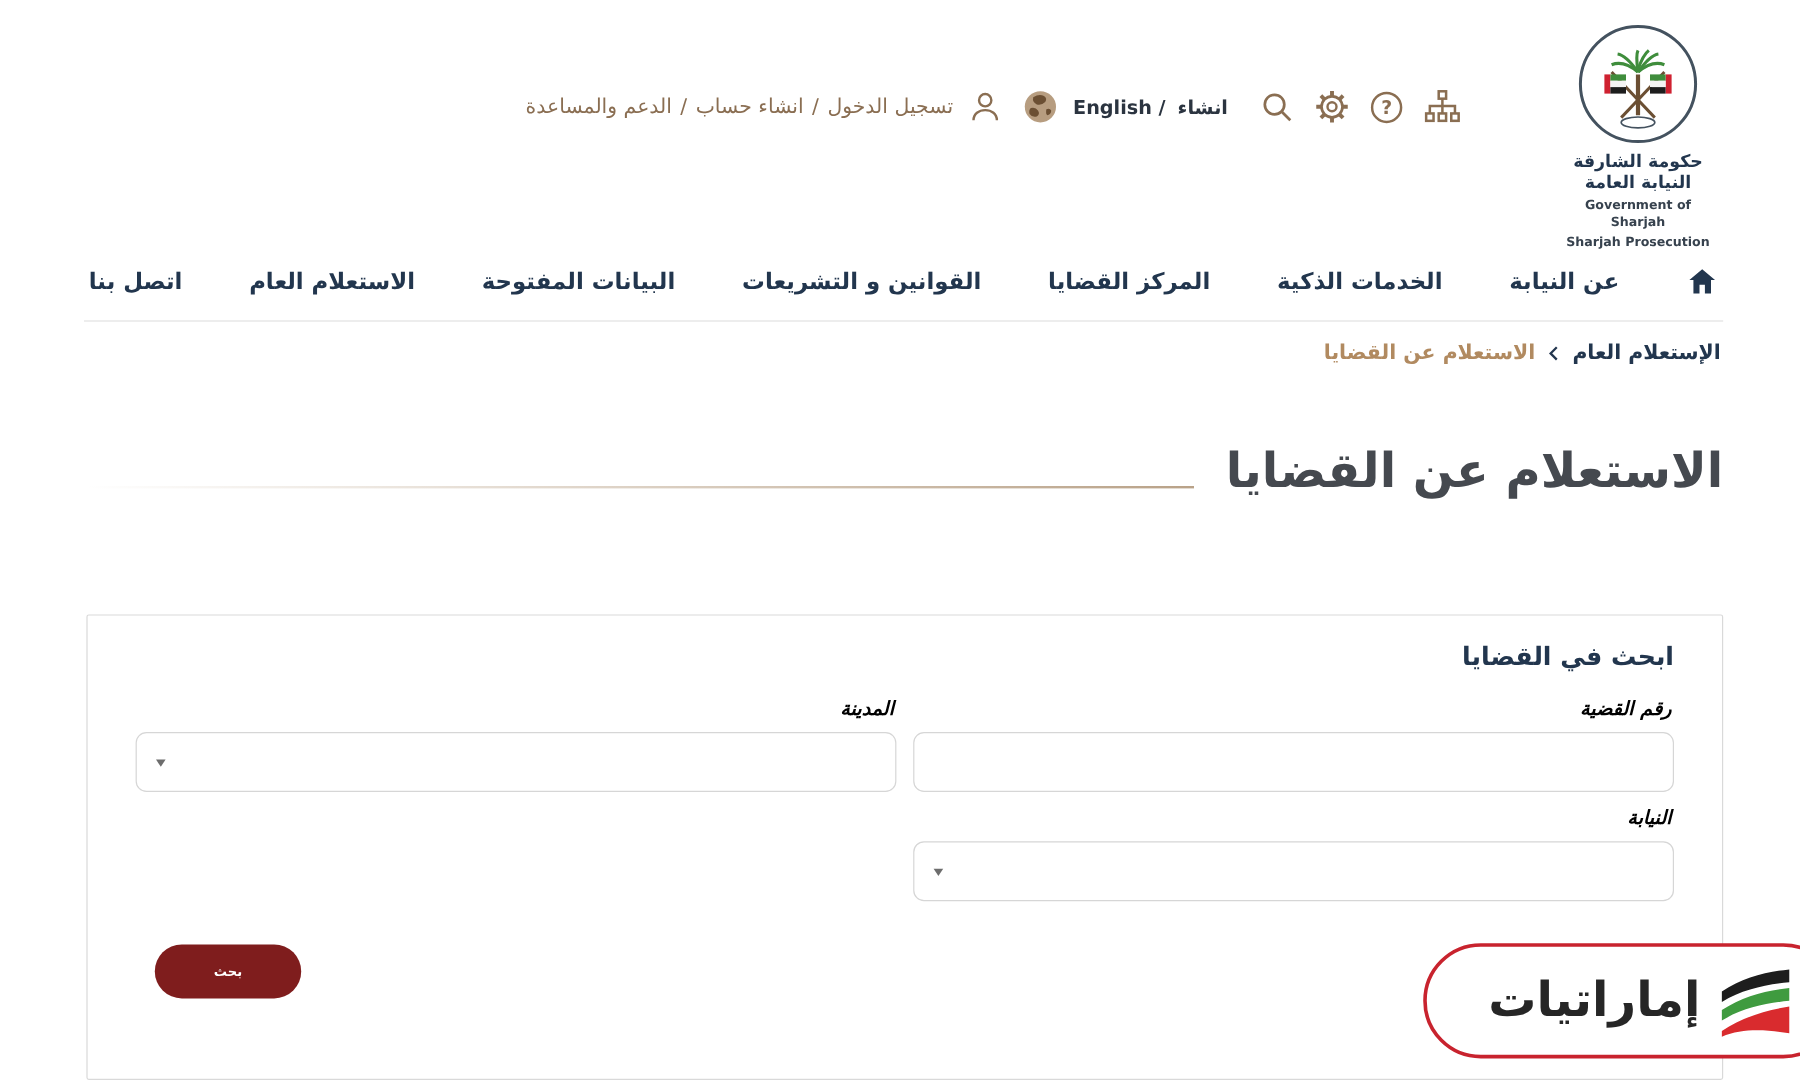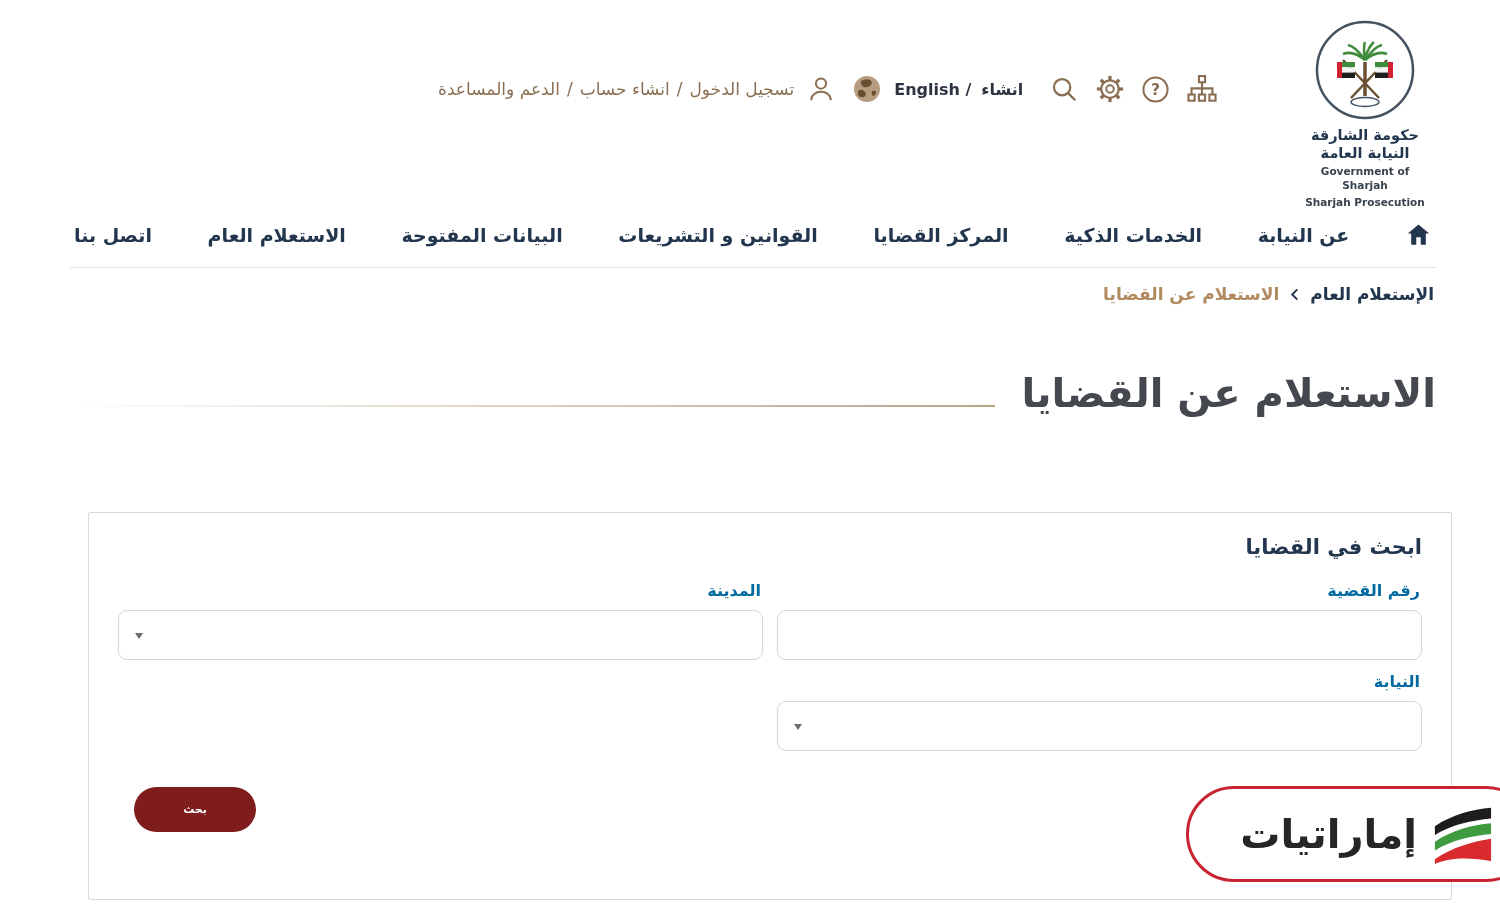--- a/index.html
+++ b/index.html
@@ -38,24 +38,24 @@
   
   .title-row { position:absolute; top:370px; left:72px; width:1364px;
                display:flex; align-items:center; gap:26px; direction:ltr; }
   .title-line { flex:1; height:2px; margin-top:26px;
                 background:linear-gradient(to right, rgba(185,162,136,0), #b9a288); }
   .page-title { color:#45494f; font-size:40px; font-weight:600; white-space:nowrap; direction:rtl; }
 
   
   .form-card { position:absolute; top:512px; left:72px; width:1364px; height:388px;
                background:#fff; border:1px solid #d9d9d9; border-radius:2px;
-               direction:rtl; padding:22px 29px;margin-left:16px; }
+               direction:rtl; padding:22px 40px; }
   .form-heading { color:#22364e; font-size:21px; font-weight:bold; margin-bottom:10px; }
   .form-grid { display:grid; grid-template-columns:1fr 1fr; column-gap:14px; }
-  .field-label { color:#0369a1; font-size:16px; font-weight:bold; margin:12px 2px 10px; }
+  .field-label { color:#000000; font-size:16px; font-weight:bold; margin:12px 2px 10px;font-style:italic; }
   .field-input, .field-select { width:100%; height:50px; border:1px solid #d6d6d6; border-radius:9px;
                background:#fff; position:relative; font-size:16px; padding:0 14px; outline:none;
                font-family:"DejaVu Sans", sans-serif; }
   .field-select { cursor:pointer; }
   .select-arrow { position:absolute; left:16px; top:22px; width:0; height:0;
                   border-left:4.5px solid transparent; border-right:4.5px solid transparent;
                   border-top:6px solid #6d6d6d; }
   .btn-row { direction:ltr; margin-top:36px; padding-left:16px; }
   .search-btn { width:122px; height:45px; border:none; border-radius:23px; background:#7f1d1d;
                 color:#ffffff; font-size:11px; font-weight:bold; cursor:pointer;

